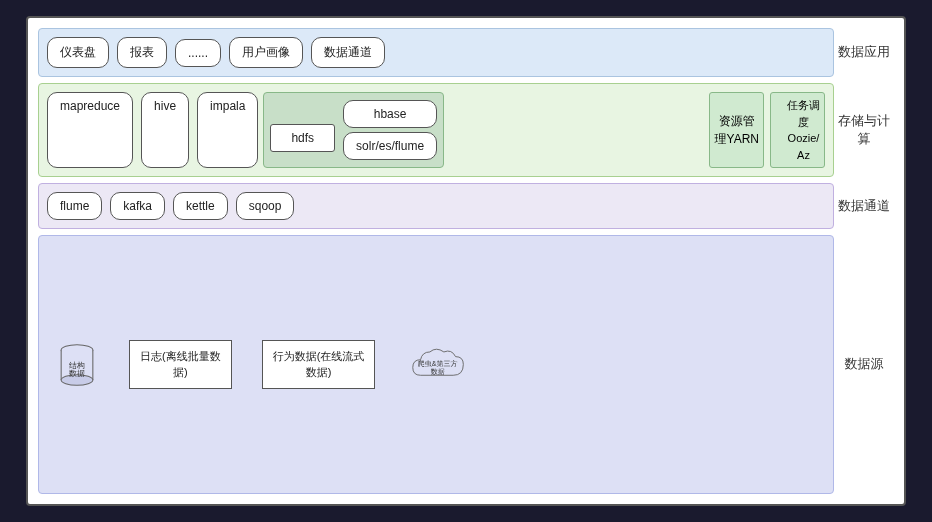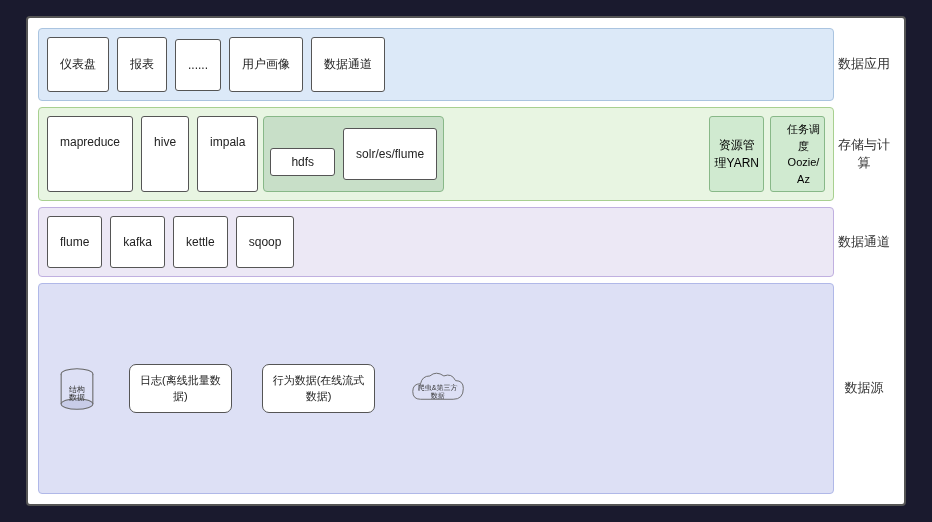--- a/index.html
+++ b/index.html
@@ -47,22 +47,22 @@
       font-size: 13px;
       color: #333;
       text-align: center;
       line-height: 1.4;
       flex-shrink: 0;
     }
 
     
     .box-item {
       border: 1px solid #555;
-      border-radius: 3px;
-      padding: 18px 12px;
+      border-radius: 10px;
+      padding: 6px 12px;
       background: #fff;
       font-size: 12px;
       color: #222;
       text-align: center;
       white-space: nowrap;
     }
 
     
     .layer-app {
       background: #dce9f8;
@@ -166,21 +166,21 @@
       display: flex;
       align-items: center;
       justify-content: center;
     }
     .cylinder-shape svg {
       width: 44px;
       height: 44px;
     }
     .rectangle-source {
       border: 1px solid #555;
-      border-radius: 7px;
+      border-radius: 0;
       padding: 8px 10px;
       background: #fff;
       font-size: 11px;
       text-align: center;
       line-height: 1.4;
       min-width: 80px;
     }
     .cloud-shape {
       position: relative;
     }
@@ -213,20 +213,21 @@
           <div class="compute-row">
             <div class="box-item">mapreduce</div>
             <div class="box-item">hive</div>
             <div class="box-item">impala</div>
           </div>
 
 
           <div class="compute-storage">
             <div class="hdfs-box box-item">hdfs</div>
             <div class="hbase-col">
+              <div class="box-item">hbase</div>
               <div class="box-item">solr/es/flume</div>
             </div>
           </div>
         </div>
 
         <div class="compute-right">
           <div class="yarn-box-vertical" style="height:100%;">
             <span style="line-height:1.5; font-size:12px; white-space:pre-line;">资源管
 理YARN</span>
           </div>

